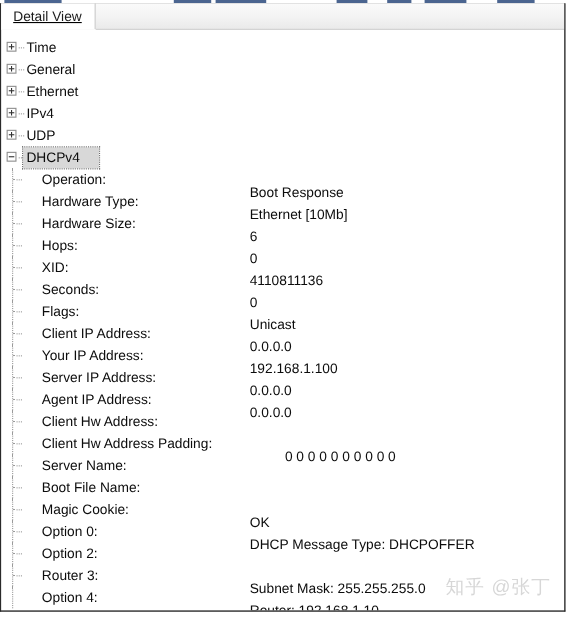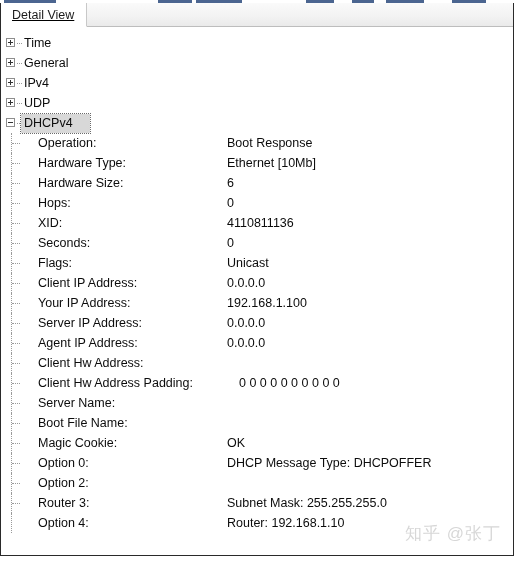--- a/index.html
+++ b/index.html
@@ -168,24 +168,25 @@
     border-top: 1px dotted #9a9a9a;
   }
   .row.child .key {
     position: absolute;
     left: 37px;
     top: 0;
   }
   .row.child .val {
     position: absolute;
     left: 226px;
-    top: 0;
+    top: 12px;
   }
   .row.child .val.spaced {
     letter-spacing: 0;
+    margin-left: 20px;
   }
 
   
   .watermark {
     position: absolute;
     right: 12px;
     bottom: 10px;
     font-size: 17px;
     color: #d7d7d7;
     letter-spacing: 1px;
@@ -224,30 +225,35 @@
         <span class="stub"></span>
         <span class="label">Time</span>
       </div>
 
       <div class="row root">
         <span class="expander plus"></span>
         <span class="stub"></span>
         <span class="label">General</span>
       </div>
 
-
       <div class="row root">
         <span class="expander plus"></span>
         <span class="stub"></span>
-        <span class="label">IPv4</span>
+        <span class="label">Ethernet</span>
       </div>
 
       <div class="row root">
         <span class="expander plus"></span>
         <span class="stub"></span>
+        <span class="label">IPv4</span>
+      </div>
+
+      <div class="row root">
+        <span class="expander plus"></span>
+        <span class="stub"></span>
         <span class="label">UDP</span>
       </div>
 
       <div class="row root selected">
         <span class="expander"></span>
         <span class="stub"></span>
         <span class="label">DHCPv4</span>
       </div>
 
       <div class="row child">

